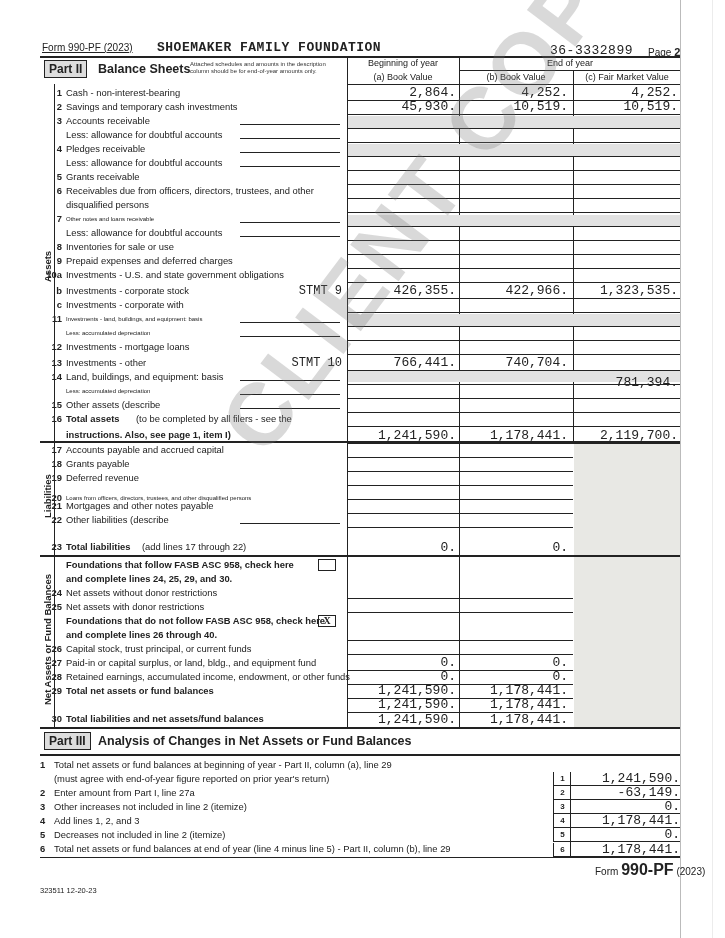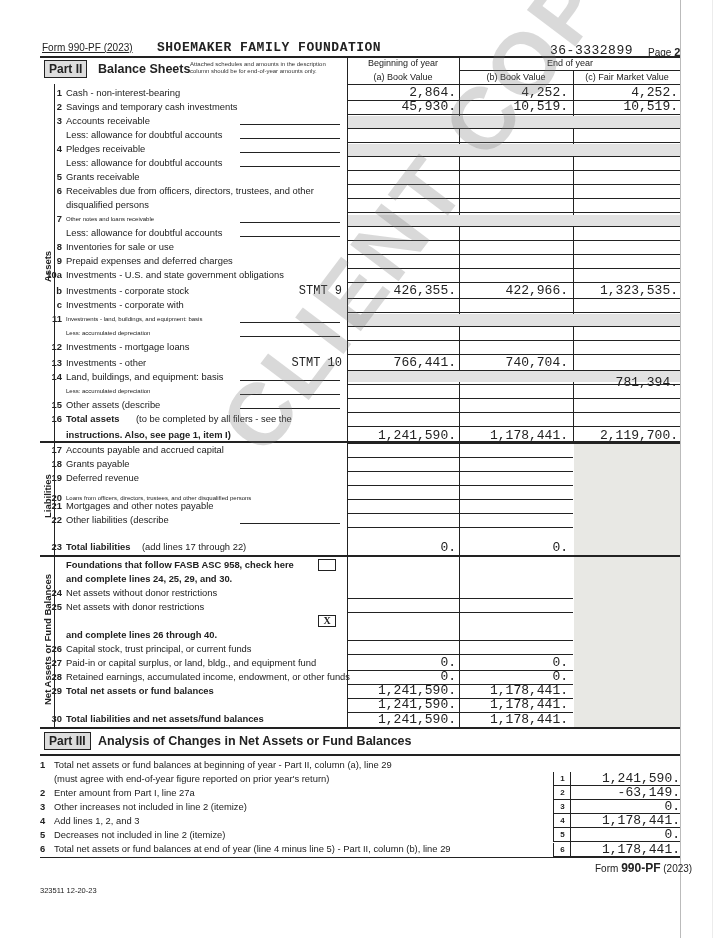--- a/index.html
+++ b/index.html
@@ -29,21 +29,21 @@
   .cell{position:absolute;font-family:"Liberation Mono",monospace;font-size:13px;text-align:right;line-height:14px;height:14px;}
   .shade{position:absolute;background:#e2e2e2;}
   .sidelbl{position:absolute;font-weight:bold;font-size:9.5px;transform:rotate(-90deg);transform-origin:left top;white-space:nowrap;}
   .chk{position:absolute;width:16px;height:10px;border:1px solid #222;font-family:"Liberation Serif",serif;font-weight:bold;font-size:10px;text-align:center;line-height:10px;}
   .p3row{position:absolute;left:40px;font-size:9.4px;height:14px;line-height:14px;white-space:nowrap;}
   .p3row .num{position:absolute;left:0;width:8px;font-weight:bold;}
   .p3row .lbl{position:absolute;left:14px;}
   .lnbox{position:absolute;left:553px;width:17px;font-size:8px;font-weight:bold;text-align:center;height:13px;line-height:13px;border-left:1px solid #222;}
   .p3val{position:absolute;left:572px;width:108px;text-align:right;font-family:"Liberation Mono",monospace;font-size:13px;height:13px;line-height:13px;}
   .footer{position:absolute;top:861px;left:595px;font-size:10px;}
-  .footer b{font-size:12px;}
+  .footer b{font-size:16px;}
   .code{position:absolute;top:886px;left:40px;font-size:7.5px;}
   .watermark{position:absolute;left:200px;top:410px;font-size:88px;font-weight:bold;color:rgba(120,120,120,0.28);transform:rotate(-53deg);transform-origin:left top;letter-spacing:4px;white-space:nowrap;pointer-events:none;}
 </style>
 </head>
 <body>
 
 <div class="page-edge"></div>
 <div class="page-edge2"></div>
 
 <div class="hdr"><span class="formname">Form 990-PF (2023)</span></div>
@@ -288,20 +288,21 @@
       <span class="lbl">Net assets without donor restrictions</span>
     </div>
     <div class="hline" style="left: 348px; top: 612px; width: 225px;"></div>
     <div class="row" style="top: 600px;">
       <span class="num">25</span>
       <span class="lbl">Net assets with donor restrictions</span>
     </div>
     <div class="hline" style="left: 348px; top: 640px; width: 225px;"></div>
     <div class="row" style="top: 614px;">
       <span class="num"></span>
+      <span class="lbl bold">Foundations that do not follow FASB ASC 958, check here</span>
       <span class="chk" style="left: 278px; top: 1px;">X</span>
     </div>
     <div class="row" style="top: 628px;">
       <span class="num"></span>
       <span class="lbl bold">and complete lines 26 through 40.</span>
     </div>
     <div class="hline" style="left: 348px; top: 654px; width: 225px;"></div>
     <div class="row" style="top: 642px;">
       <span class="num">26</span>
       <span class="lbl">Capital stock, trust principal, or current funds</span>

